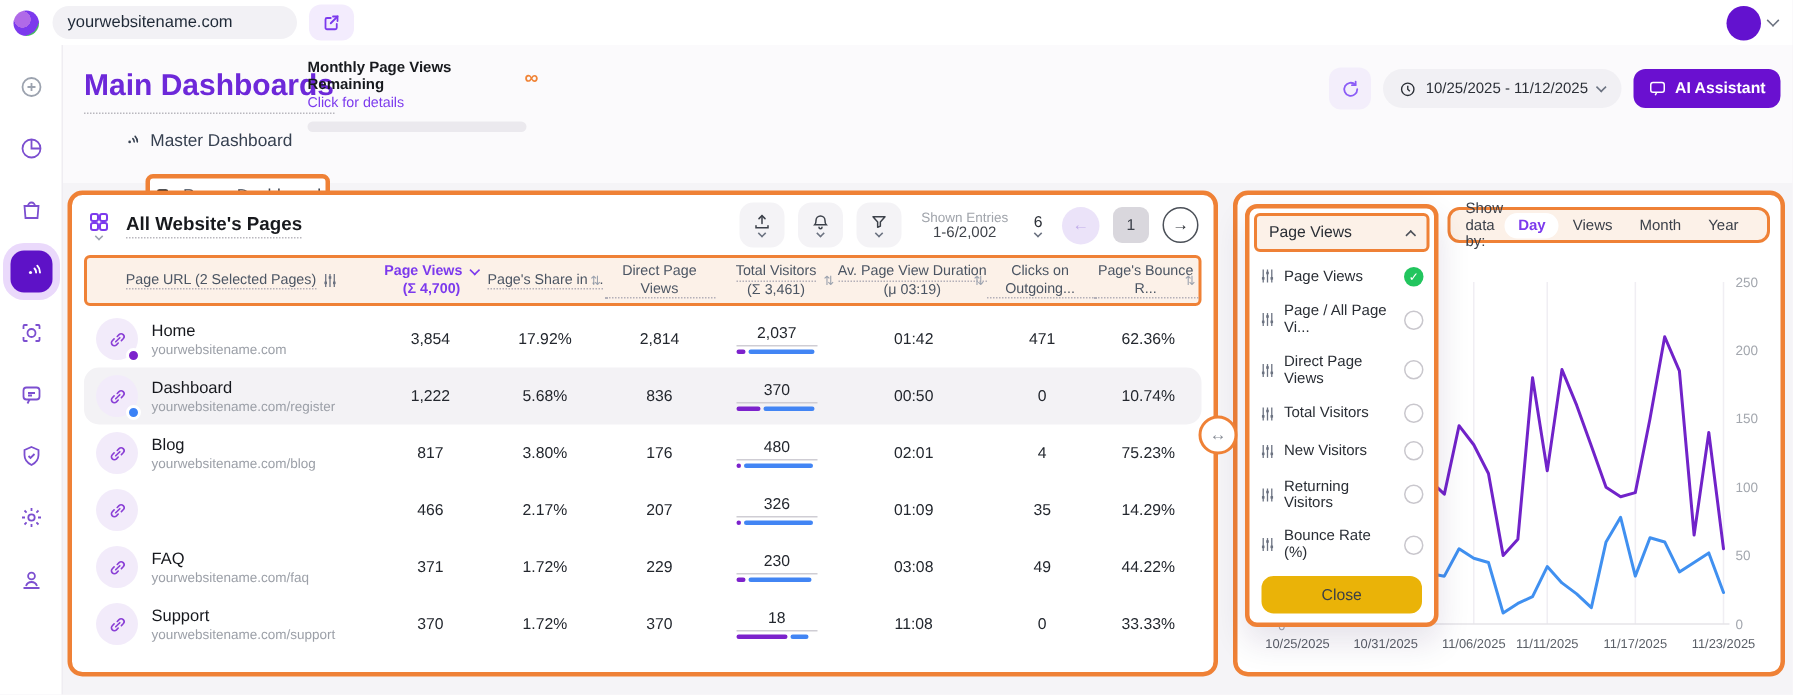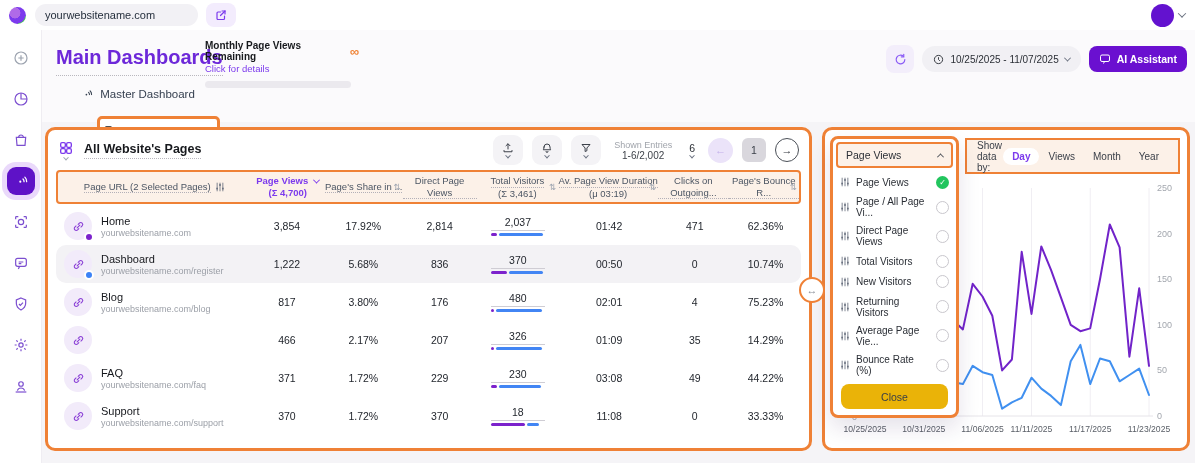--- a/index.html
+++ b/index.html
@@ -98,21 +98,21 @@
     box-shadow:0 10px 22px rgba(40,20,80,.12); z-index:4; display:flex; flex-direction:column; }
   .dd-head { margin:3px; height:26px; flex:none; border:2px solid #ef8136; background:#fcf1e8; border-radius:4px;
     display:flex; align-items:center; padding:0 8px; font-size:10.5px; color:#2b2f36; }
   .dd-head .chev { margin-left:auto; width:5px; height:5px; color:#4b5058; }
   .dd-list { flex:1; padding:1px 7px; display:flex; flex-direction:column; justify-content:space-around; }
   .dd-item { display:flex; align-items:center; gap:6px; font-size:10px; color:#2a2e35; }
   .dd-item .radio { margin-left:auto; width:13px; height:13px; border-radius:50%; border:1.5px solid #c9c7cd; flex:none;
     display:flex; align-items:center; justify-content:center; }
   .dd-item .radio.checked { border:none; background:#22c55e; color:#fff; font-size:8px; }
   .dd-close { margin:3px 8px 6px; height:25px; flex:none; background:#eab308; border-radius:8px; display:flex; align-items:center; justify-content:center; font-size:10.5px; color:#3a3f46; }
-  .showby { position:absolute; left:140px; top:8px; right:7px; height:36px; border:2px solid #ef8136; background:#fcf1e8; border-radius:0;
+  .showby { position:absolute; left:140px; top:8px; right:7px; height:24px; border:2px solid #ef8136; background:#fcf1e8; border-radius:8px;
     display:flex; align-items:center; padding:0 10px; justify-content:space-between; font-size:10px; color:#3c414a; z-index:2; }
   .showby .opt { padding:3px 9px; border-radius:11px; }
   .showby .opt.sel { background:#fff; color:#7c3aed; font-weight:bold; }
   #chart-svg { position:absolute; left:2px; top:36px; z-index:1; }
   .ic { flex:none; display:inline-flex; }
 </style>
 </head>
 <body>
 
 <div class="topbar">
@@ -216,21 +216,21 @@
           </svg>
         </span>
     </div>
     <div class="date-pill">
       <span class="ic">
           <svg width="11" height="11" viewBox="0 0 24 24" fill="none" stroke="#2b2f36" stroke-width="2">
             <circle cx="12" cy="12" r="9"></circle>
             <path d="M12 7v5l3 3"></path>
           </svg>
         </span>
-      <span>10/25/2025 - 11/07/2025</span>
+      <span>10/25/2025 - 11/12/2025</span>
       <span class="chev"></span>
     </div>
     <div class="ai-btn">
       <span class="ic">
           <svg width="12" height="12" viewBox="0 0 24 24" fill="none" stroke="#fff" stroke-width="2">
             <rect x="3" y="4" width="18" height="13" rx="3"></rect>
             <path d="M9 21l2-4"></path>
           </svg>
         </span>
       <span>AI Assistant</span>
@@ -684,36 +684,20 @@
                 <g stroke="#6b7280" stroke-width="1.2">
                   <line x1="3" y1="1" x2="3" y2="13"></line>
                   <line x1="7" y1="1" x2="7" y2="13"></line>
                   <line x1="11" y1="1" x2="11" y2="13"></line>
                 </g>
                 <rect x="1.8" y="8" width="2.4" height="2.4" fill="#6b7280"></rect>
                 <rect x="5.8" y="3" width="2.4" height="2.4" fill="#6b7280"></rect>
                 <rect x="9.8" y="8" width="2.4" height="2.4" fill="#6b7280"></rect>
               </svg>
             </span>
-            <span>Average Page Vie...</span>
-            <span class="radio"></span>
-          </div>
-          <div class="dd-item">
-            <span class="ic">
-              <svg width="10" height="10" viewBox="0 0 14 14">
-                <g stroke="#6b7280" stroke-width="1.2">
-                  <line x1="3" y1="1" x2="3" y2="13"></line>
-                  <line x1="7" y1="1" x2="7" y2="13"></line>
-                  <line x1="11" y1="1" x2="11" y2="13"></line>
-                </g>
-                <rect x="1.8" y="8" width="2.4" height="2.4" fill="#6b7280"></rect>
-                <rect x="5.8" y="3" width="2.4" height="2.4" fill="#6b7280"></rect>
-                <rect x="9.8" y="8" width="2.4" height="2.4" fill="#6b7280"></rect>
-              </svg>
-            </span>
             <span>Bounce Rate (%)</span>
             <span class="radio"></span>
           </div>
         </div>
       <div class="dd-close">Close</div>
     </div>
 
     <div class="showby">
       <span>Show data by:</span>
       <span class="opt sel">Day</span>

